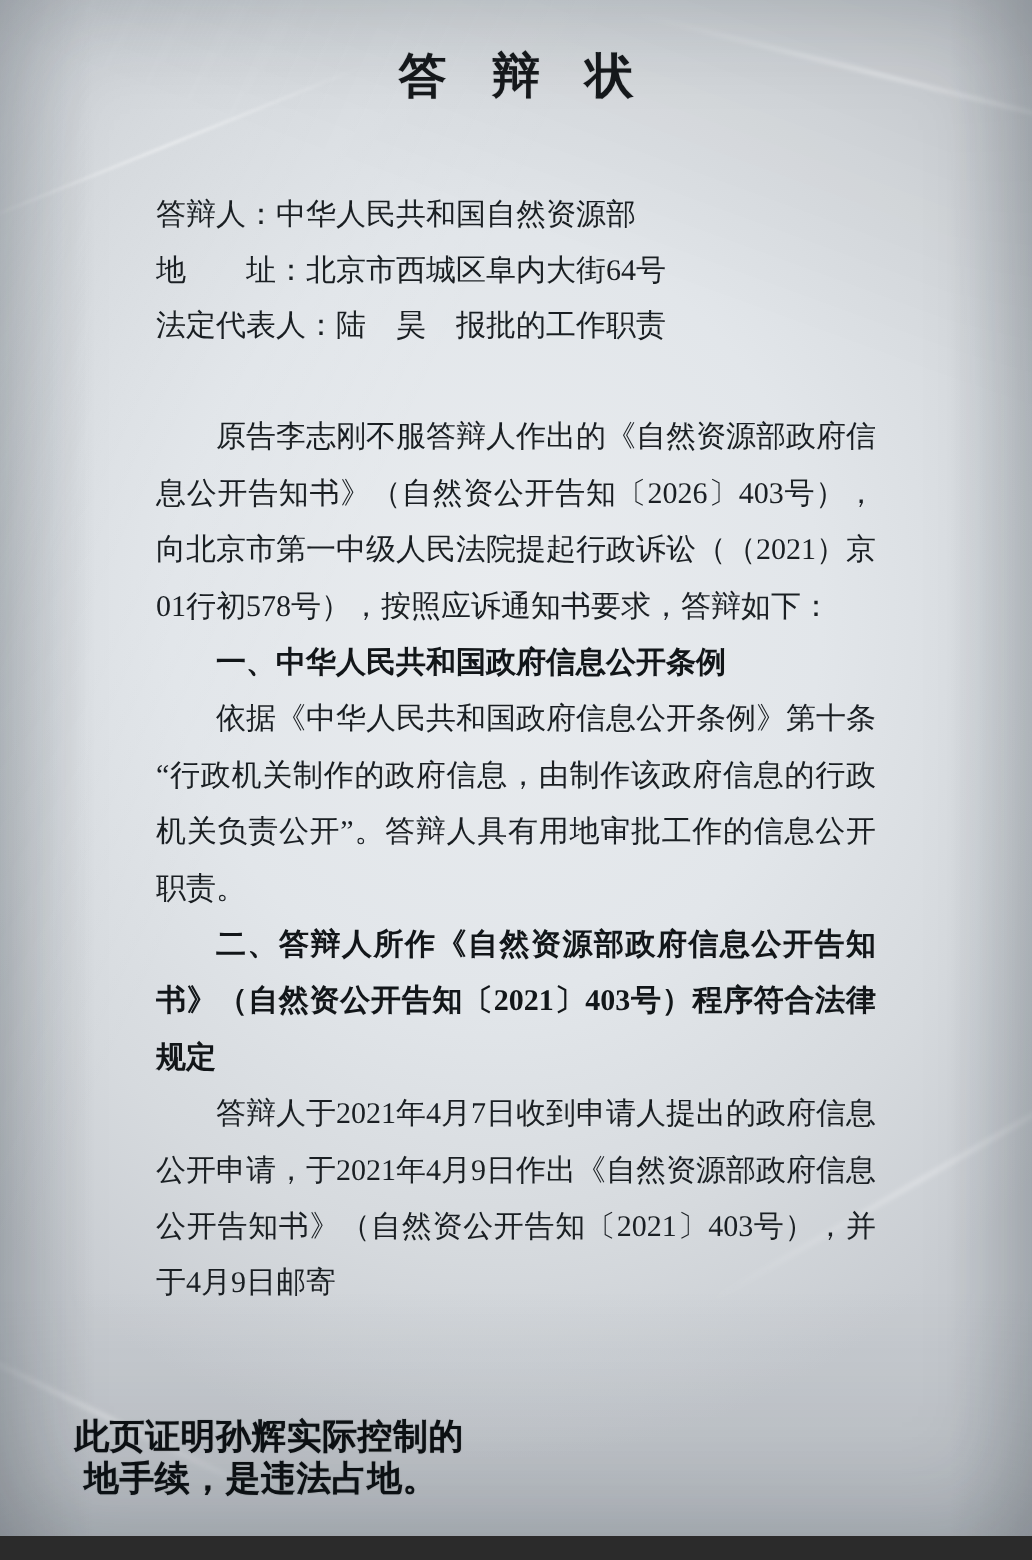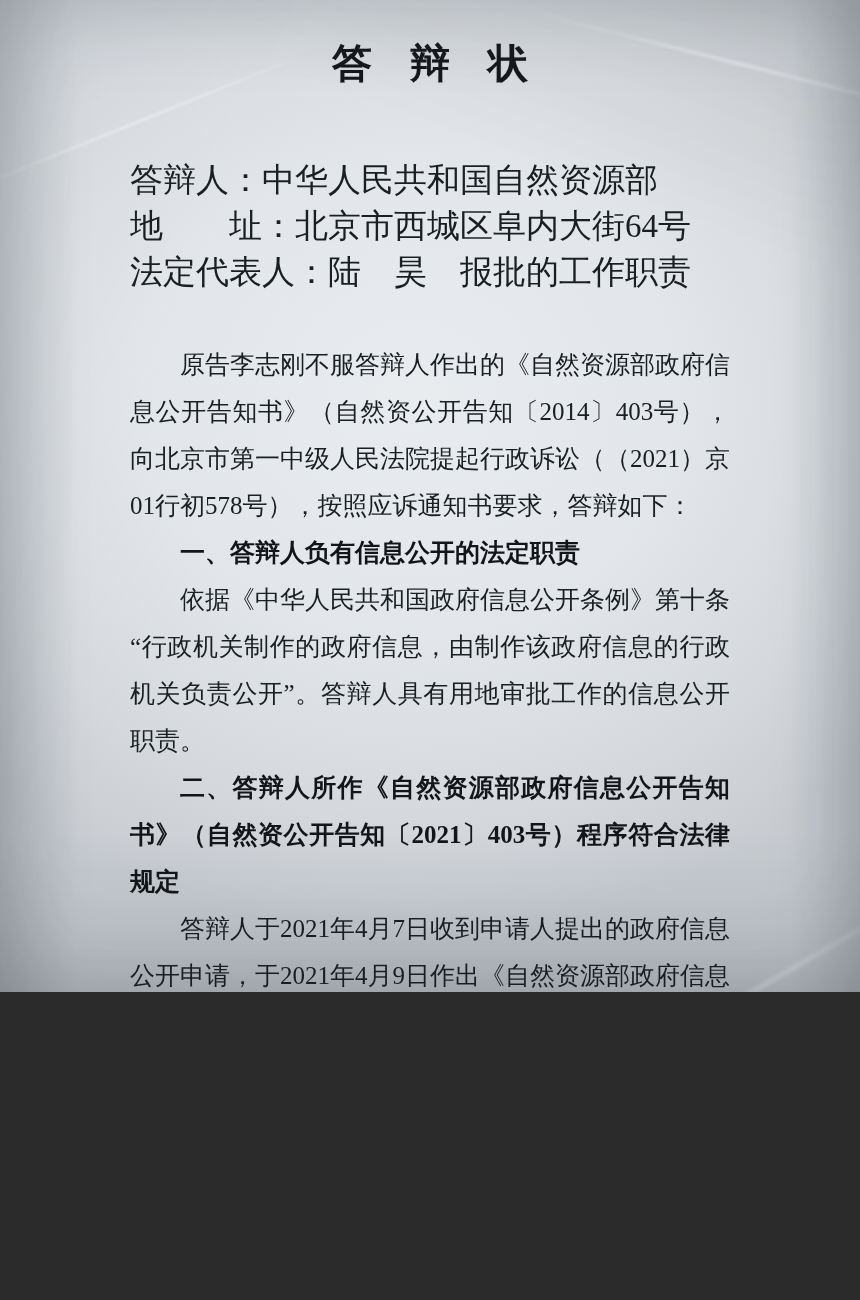--- a/index.html
+++ b/index.html
@@ -3,21 +3,21 @@
 <meta charset="utf-8">
 <style>
   html, body {
     margin: 0;
     padding: 0;
     background: #2b2b2b;
   }
   #page {
     position: relative;
     width: 860px;
-    height: 992px;
+    height: 1280px;
     overflow: hidden;
     
     background:
       radial-gradient(ellipse 70% 55% at 48% 40%, #e9ecef 0%, #e2e6ea 45%, #d6dade 75%, #c8ccd1 100%);
     font-family: "Liberation Serif", "DejaVu Serif", serif;
     color: #1d2225;
   }
   
   #page .lighting {
     position: absolute;
@@ -80,21 +80,21 @@
 
   .block {
     margin: 0 auto;
     width: 600px;
   }
 
   .party-block {
     margin-top: 66px;
   }
   .party-line {
-    font-size: 33px;
+    font-size: 25px;
     line-height: 46px;
     white-space: pre;
     color: #1a1f23;
   }
 
   .body-block {
     margin-top: 46px;
   }
   .para {
     font-size: 25px;
@@ -158,22 +158,22 @@
 
     <div class="doc-title">答 辩 状</div>
 
     <div class="block party-block">
       <div class="party-line">答辩人：中华人民共和国自然资源部</div>
       <div class="party-line">地　　址：北京市西城区阜内大街64号</div>
       <div class="party-line">法定代表人：陆　昊　报批的工作职责</div>
     </div>
 
     <div class="block body-block">
-      <p class="para indent">原告李志刚不服答辩人作出的《自然资源部政府信息公开告知书》（自然资公开告知〔2014〕403号），向北京市第一中级人民法院提起行政诉讼（（2021）京01行初578号），按照应诉通知书要求，答辩如下：</p>
-      <p class="para heading">一、答辩人负有信息公开的法定职责</p>
+      <p class="para indent">原告李志刚不服答辩人作出的《自然资源部政府信息公开告知书》（自然资公开告知〔2026〕403号），向北京市第一中级人民法院提起行政诉讼（（2021）京01行初578号），按照应诉通知书要求，答辩如下：</p>
+      <p class="para heading">一、中华人民共和国政府信息公开条例</p>
       <p class="para indent">依据《中华人民共和国政府信息公开条例》第十条“行政机关制作的政府信息，由制作该政府信息的行政机关负责公开”。答辩人具有用地审批工作的信息公开职责。</p>
       <p class="para heading">二、答辩人所作《自然资源部政府信息公开告知书》（自然资公开告知〔2021〕403号）程序符合法律规定</p>
       <p class="para indent">答辩人于2021年4月7日收到申请人提出的政府信息公开申请，于2021年4月9日作出《自然资源部政府信息公开告知书》（自然资公开告知〔2021〕403号），并于4月9日邮寄</p>
     </div>
 
   </div>
 
   <div class="annotation">
     <div class="ln1">此页证明孙辉实际控制的</div>
     <div class="ln3">地手续，是违法占地。</div>

